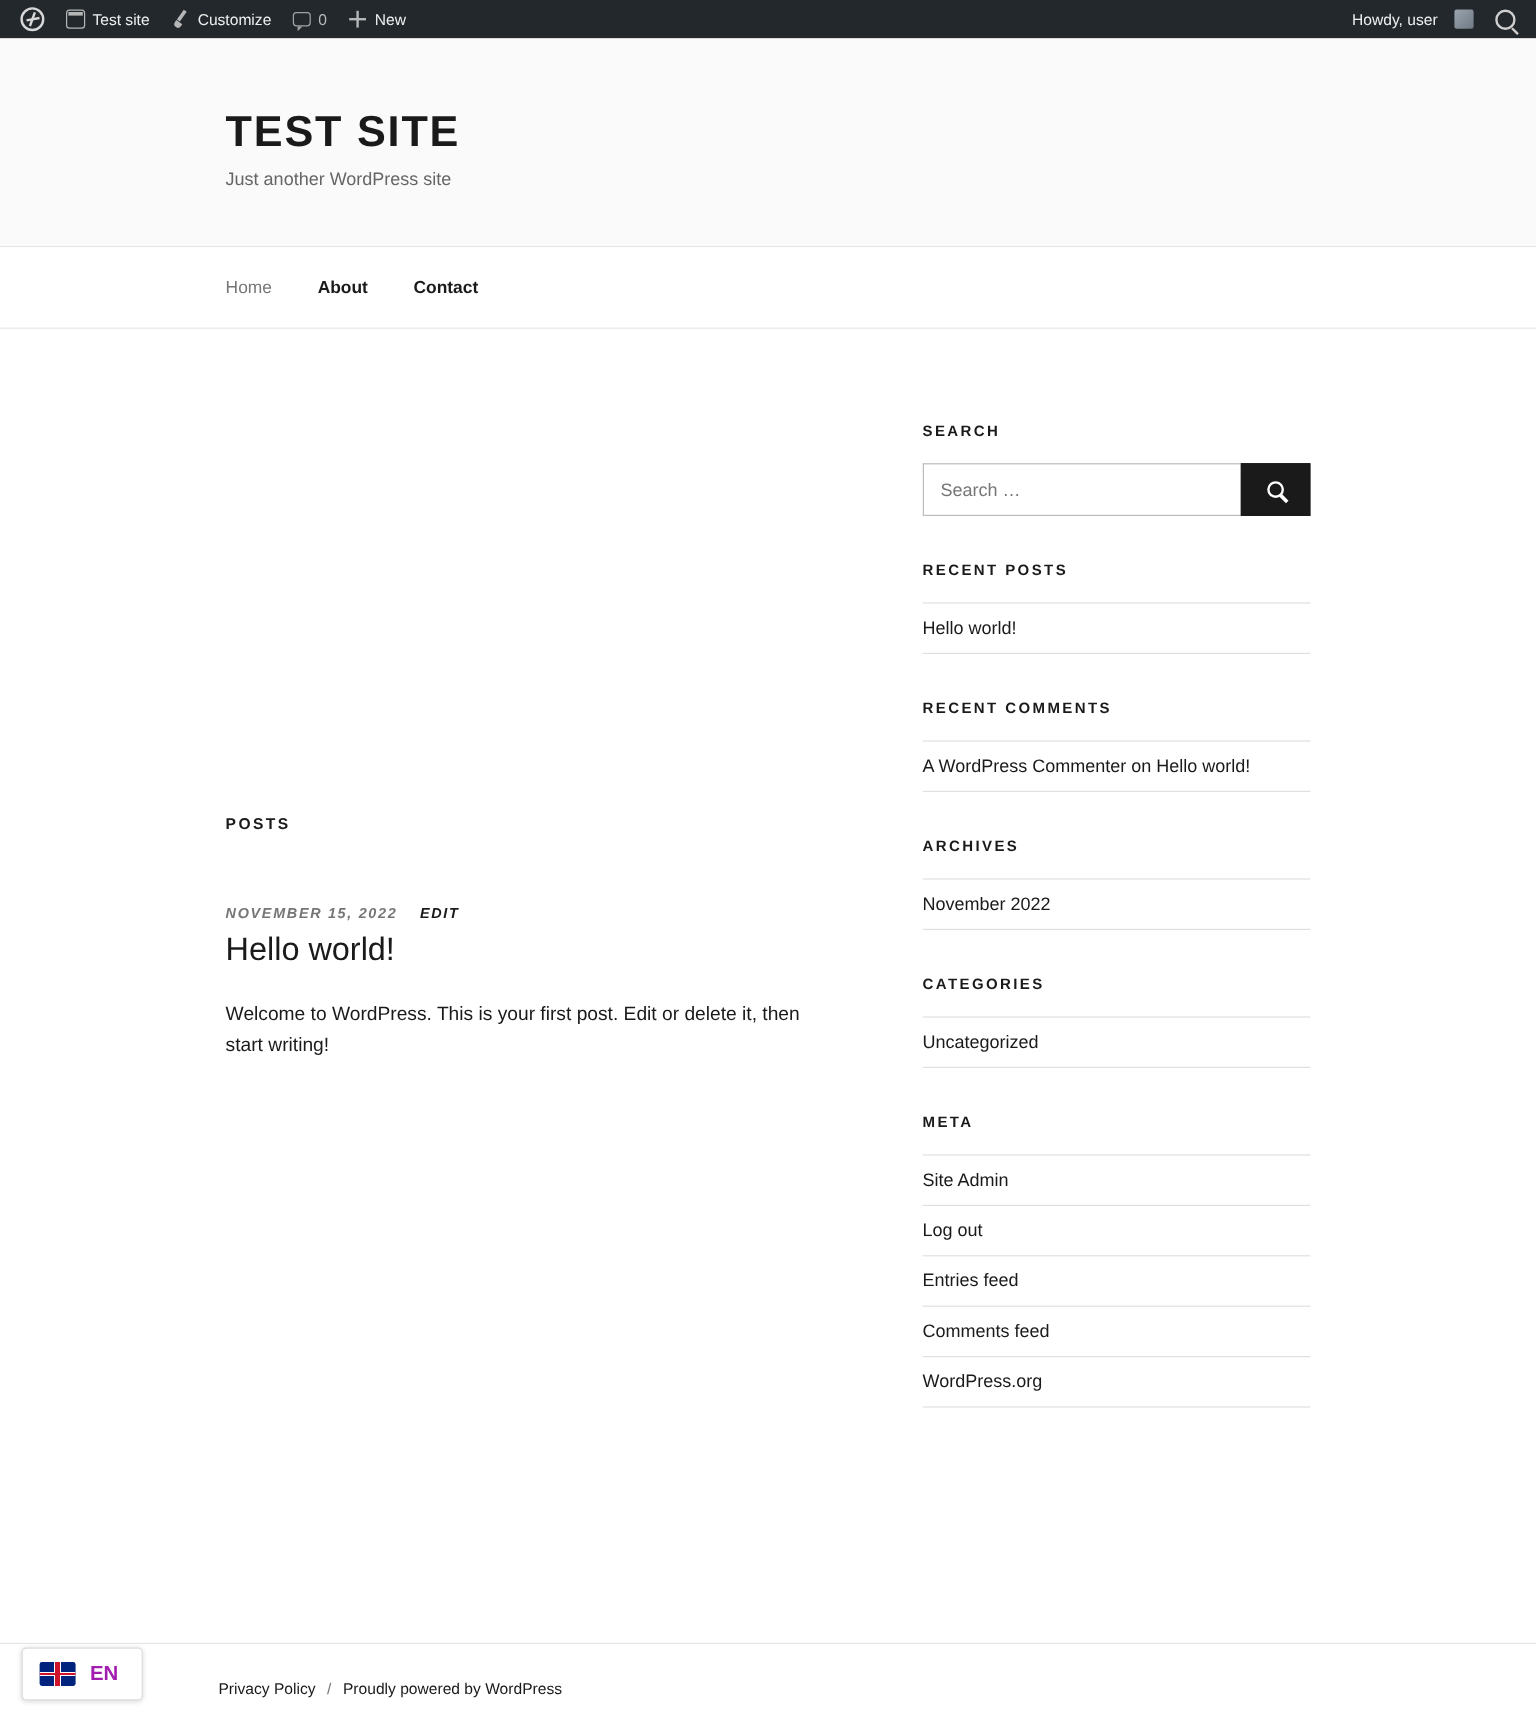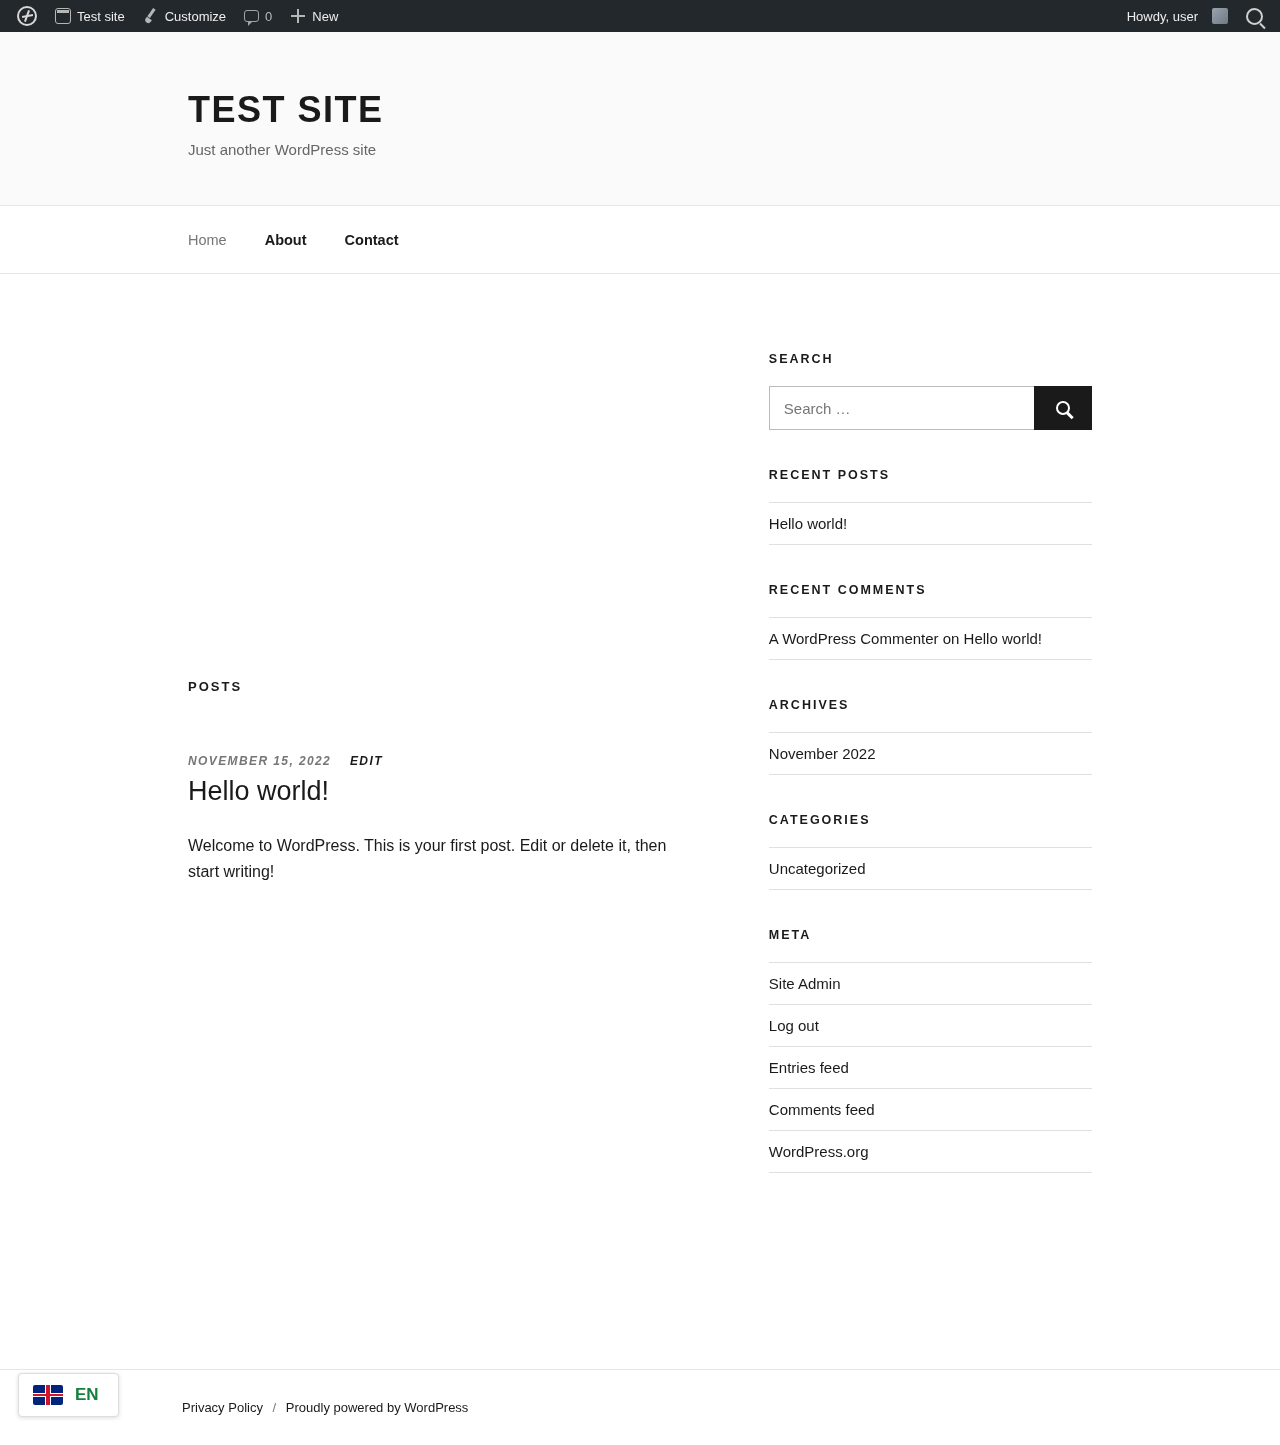--- a/index.html
+++ b/index.html
@@ -326,21 +326,21 @@
   .flag::after {
     content:"";
     position:absolute; left:0; top:0; width:100%; height:100%;
     background:
       linear-gradient(to bottom, transparent 45%, #cf142b 45%, #cf142b 55%, transparent 55%),
       linear-gradient(to right, transparent 44%, #cf142b 44%, #cf142b 56%, transparent 56%);
   }
   .lang-code {
     font-size: 17px;
     font-weight: 700;
-    color: #15803d;
+    color: #a21caf;
   }
 </style>
 </head>
 <body>
 
 <div class="admin-bar">
   <div class="ab-item">
     <span class="wp-logo"></span>
   </div>
   <div class="ab-item">

